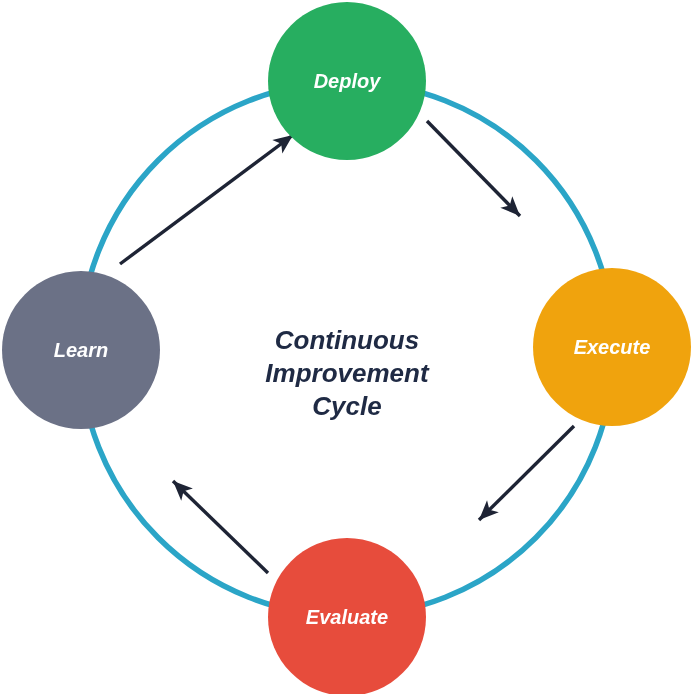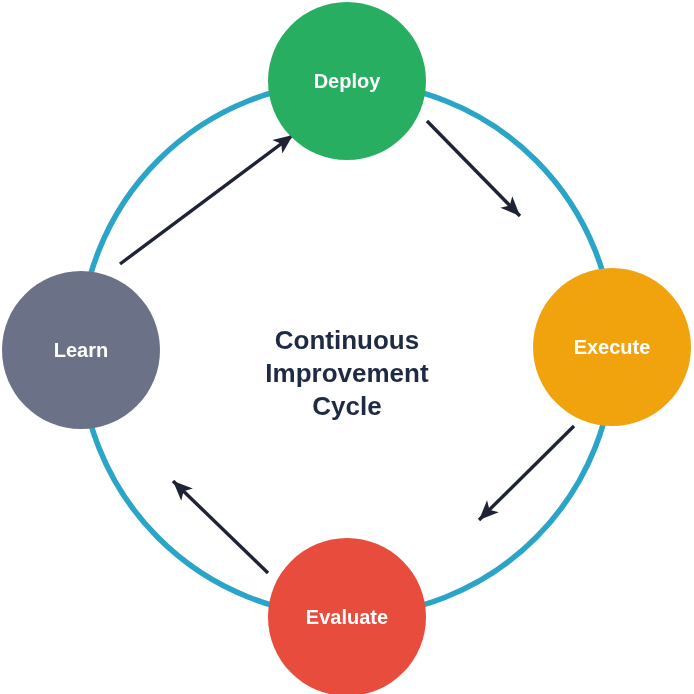--- a/index.html
+++ b/index.html
@@ -9,20 +9,21 @@
     height: 694px;
     background: #FFFFFF;
     overflow: hidden;
     font-family: "Liberation Sans", sans-serif;
   }
   .stage {
     position: relative;
     width: 694px;
     height: 694px;
     background: #FFFFFF;
+    font-style: italic;
   }
   svg.diagram {
     position: absolute;
     top: 0;
     left: 0;
     display: block;
   }
   .node-label {
     font-family: "Liberation Sans", sans-serif;
     font-size: 20px;

